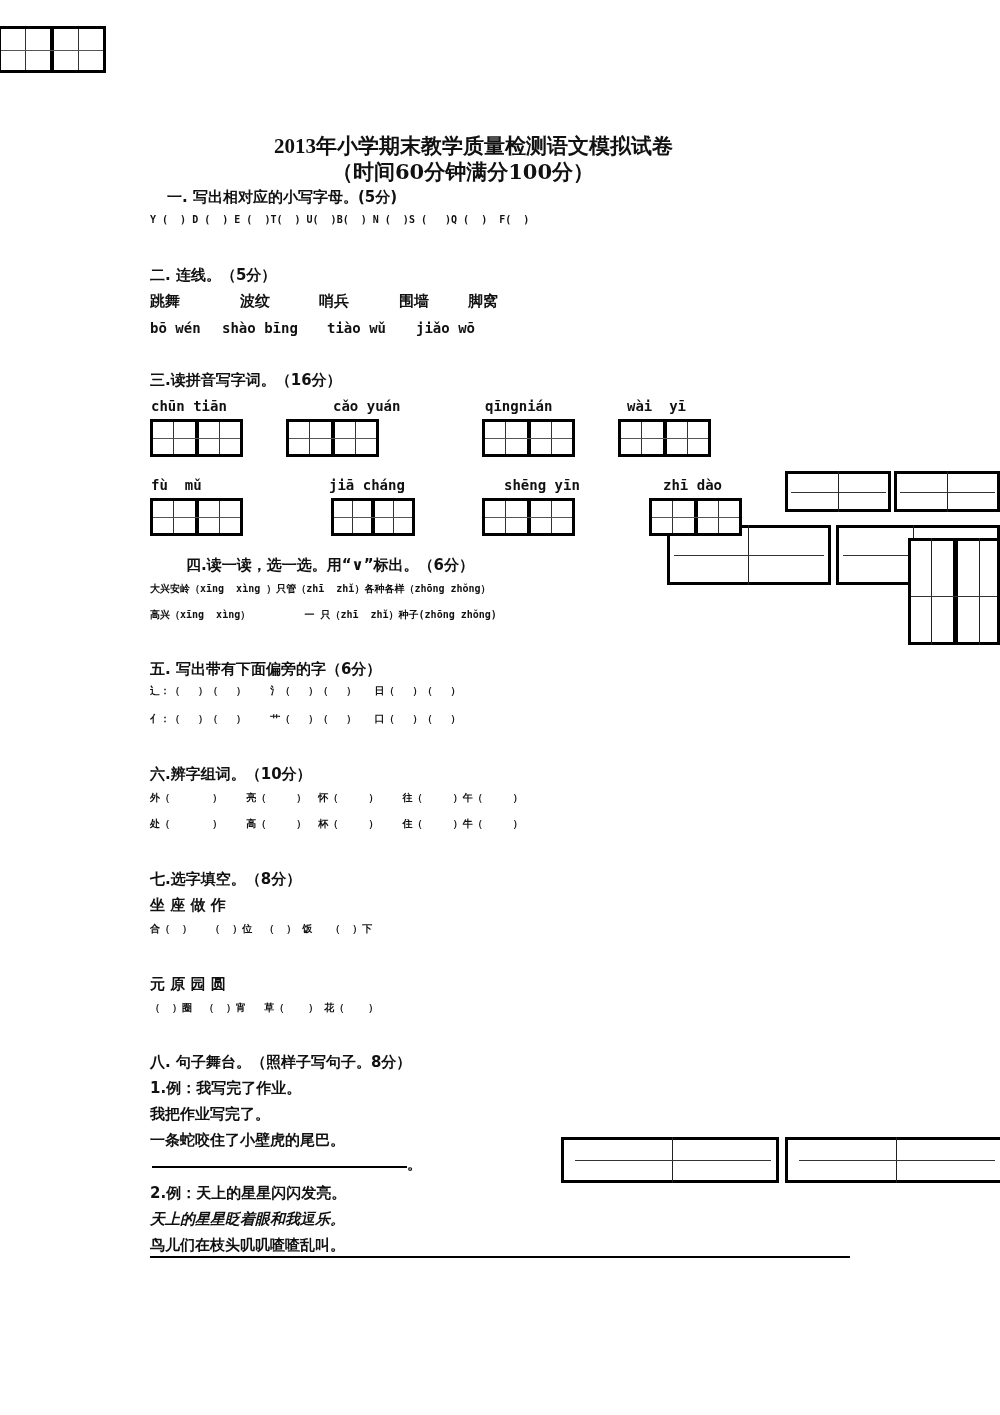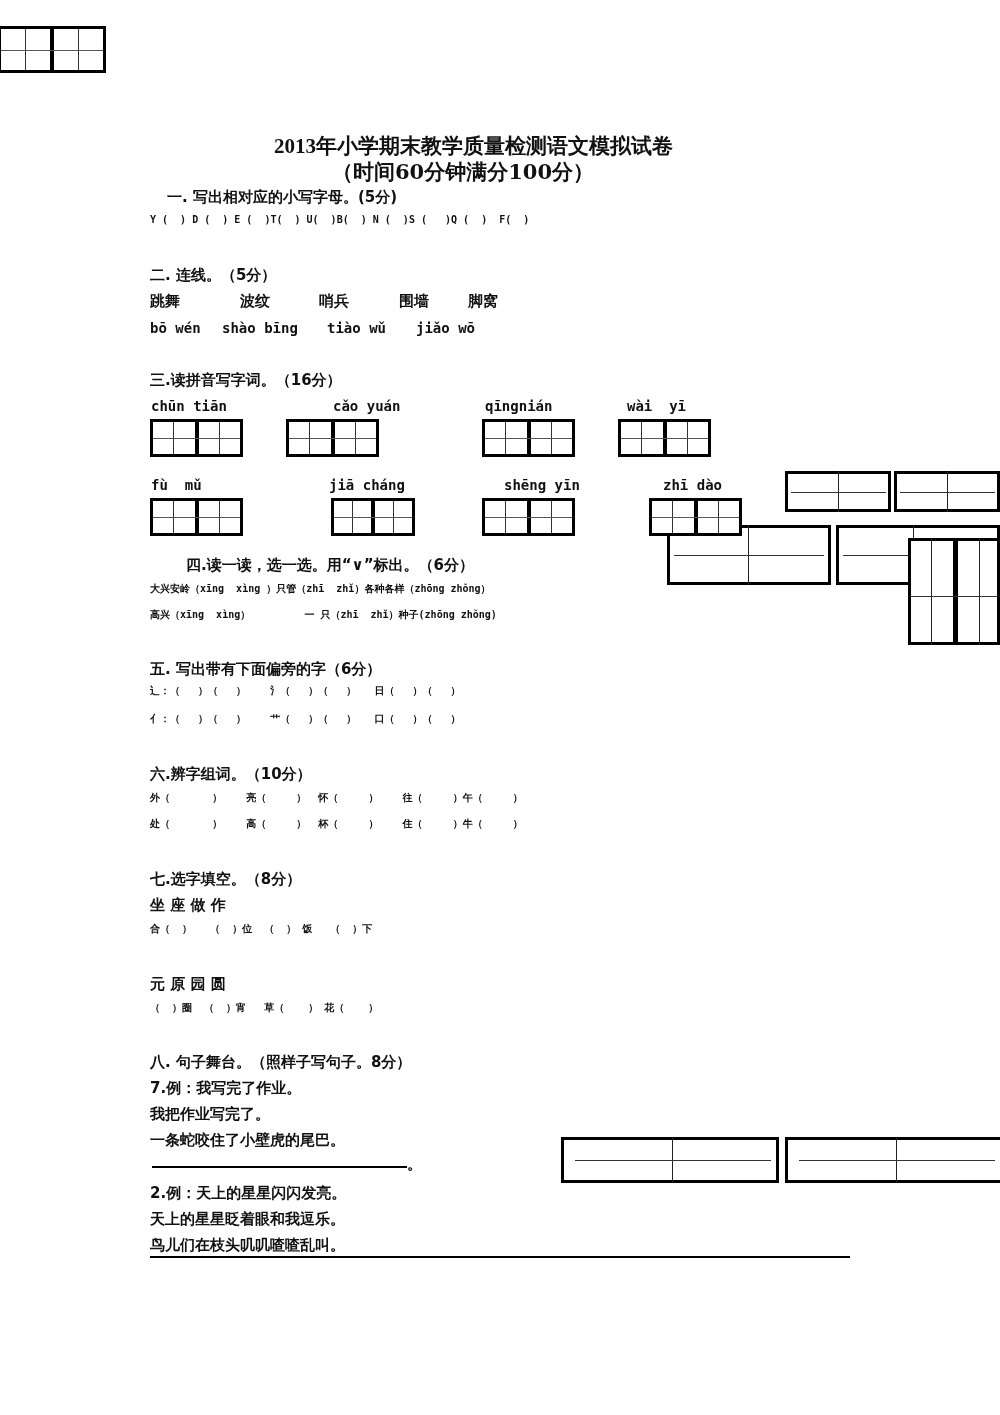--- a/index.html
+++ b/index.html
@@ -161,27 +161,27 @@
 <div class="abs mono" style="left:150px;top:791px;">外（       ）    亮（     ）  怀（     ）    往（     ）午（     ）</div>
 <div class="abs mono" style="left:150px;top:817px;">处（       ）    高（     ）  杯（     ）    住（     ）牛（     ）</div>
 
 <div class="abs h" style="left:150px;top:870px;">七.选字填空。（8分）</div>
 <div class="abs t" style="left:150px;top:896px;">坐 座 做 作</div>
 <div class="abs mono" style="left:150px;top:922px;">合（  ）   （  ）位  （  ） 饭   （  ）下</div>
 <div class="abs t" style="left:150px;top:975px;">元 原 园 圆</div>
 <div class="abs mono" style="left:150px;top:1001px;">（  ）圈  （  ）宵   草（    ） 花（    ）</div>
 
 <div class="abs h" style="left:150px;top:1053px;">八. 句子舞台。（照样子写句子。8分）</div>
-<div class="abs t" style="left:150px;top:1079px;">7.例：我写完了作业。</div>
+<div class="abs t" style="left:150px;top:1079px;">1.例：我写完了作业。</div>
 <div class="abs t" style="left:150px;top:1105px;">我把作业写完了。</div>
 <div class="abs t" style="left:150px;top:1131px;">一条蛇咬住了小壁虎的尾巴。</div>
 <div class="uline" style="left:152px;top:1166px;width:255px;"></div>
 <div class="abs t" style="left:407px;top:1155px;">。</div>
 <div class="abs t" style="left:150px;top:1184px;">2.例：天上的星星闪闪发亮。</div>
-<div class="abs t" style="left:150px;top:1210px;">天上的星星眨着眼和我逗乐。</div>
+<div class="abs t" style="left:150px;top:1210px;font-style:italic;">天上的星星眨着眼和我逗乐。</div>
 <div class="abs t" style="left:150px;top:1236px;">鸟儿们在枝头叽叽喳喳乱叫。</div>
 <div class="uline" style="left:150px;top:1256px;width:700px;"></div>
 
 <div class="wbox" style="left:561px;top:1137px;width:218px;height:46px;">
   <div class="v" style="left:108px;"></div>
   <div class="hl" style="left:11px;width:196px;"></div>
 </div>
 <div class="wbox" style="left:785px;top:1137px;width:218px;height:46px;">
   <div class="v" style="left:108px;"></div>
   <div class="hl" style="left:11px;width:196px;"></div>

